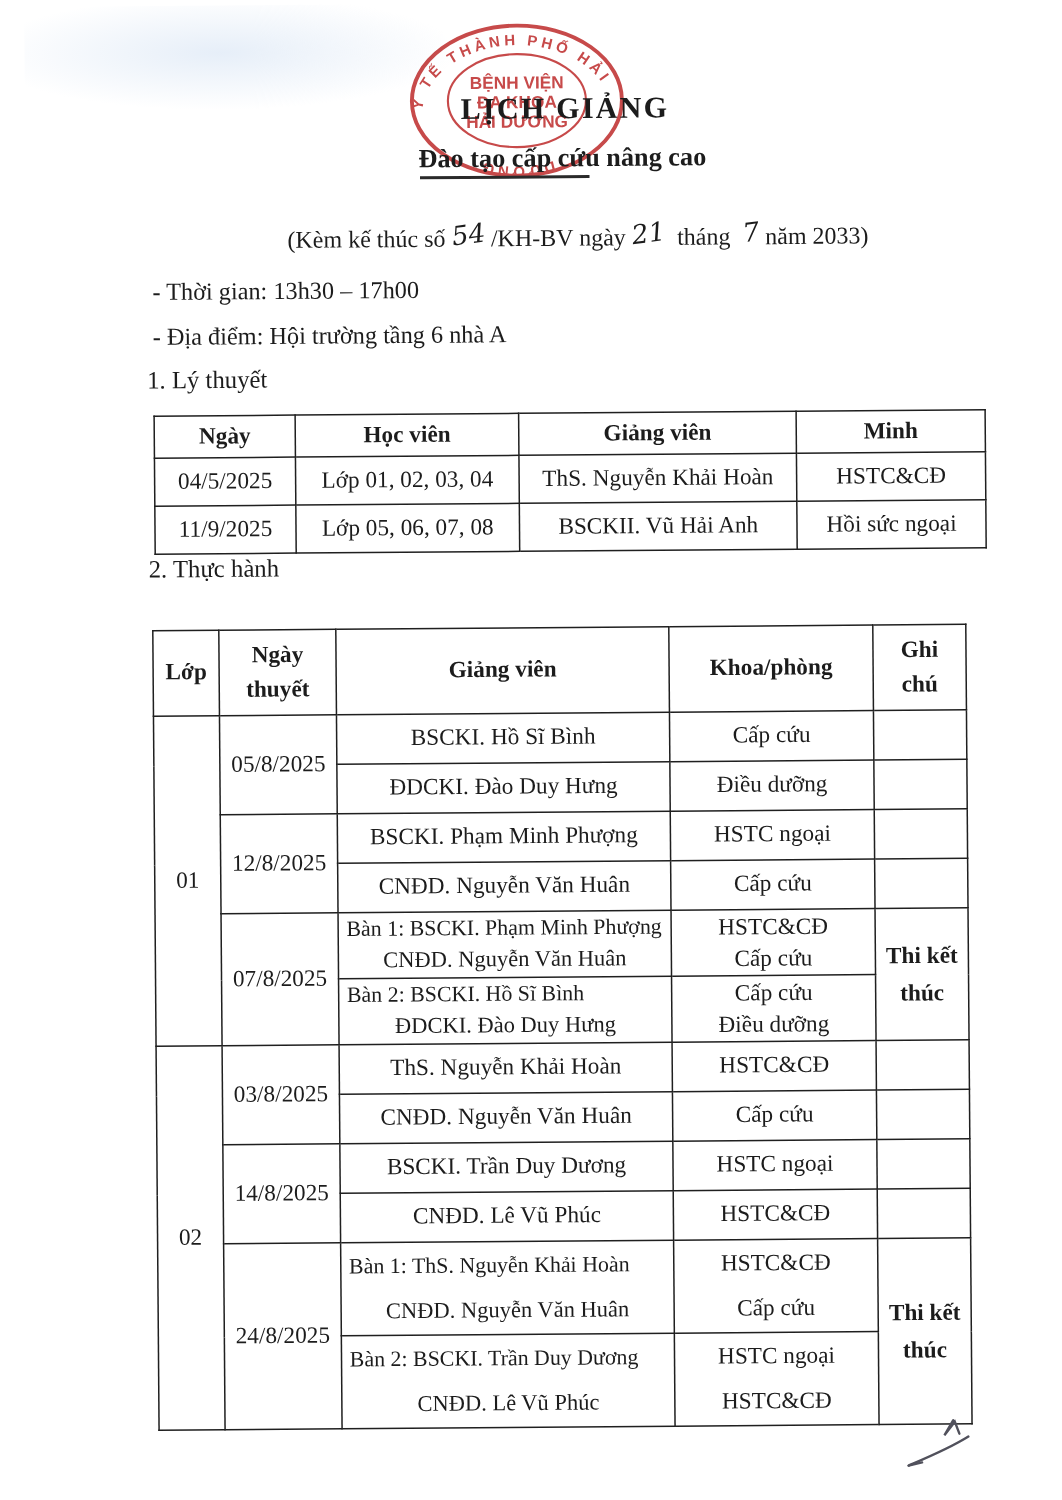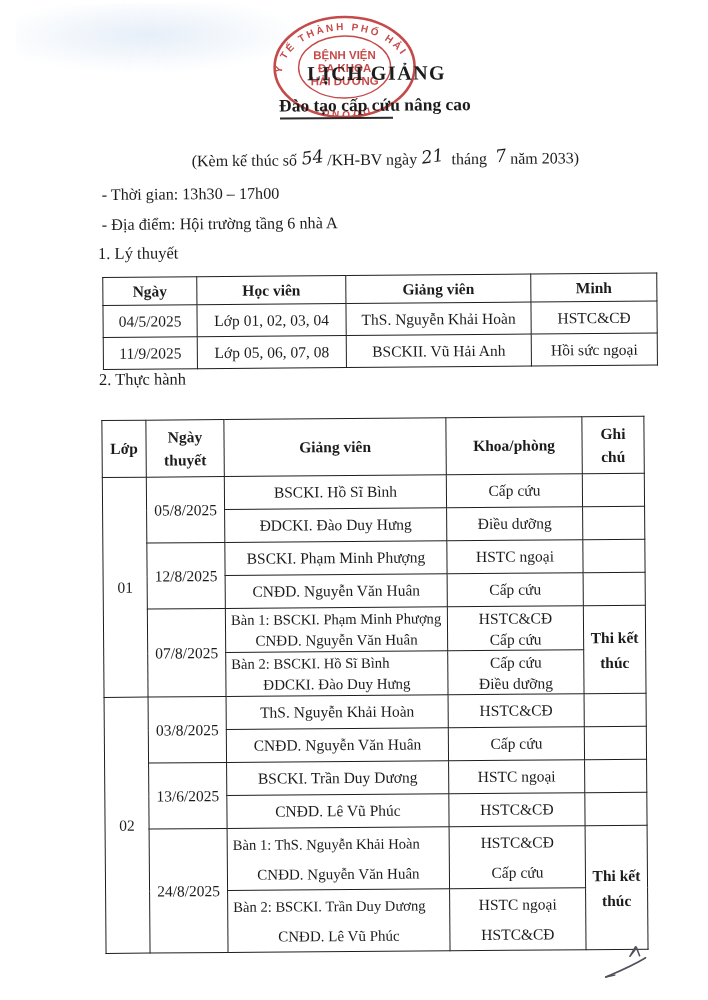--- a/index.html
+++ b/index.html
@@ -193,21 +193,21 @@
       <td>ThS. Nguyễn Khải Hoàn</td>
       <td>HSTC&amp;CĐ</td>
       <td></td>
     </tr>
     <tr class="h33">
       <td>CNĐD. Nguyễn Văn Huân</td>
       <td>Cấp cứu</td>
       <td></td>
     </tr>
     <tr class="h33">
-      <td rowspan="2">13/6/2025</td>
+      <td rowspan="2">14/8/2025</td>
       <td>BSCKI. Trần Duy Dương</td>
       <td>HSTC ngoại</td>
       <td></td>
     </tr>
     <tr class="h33">
       <td>CNĐD. Lê Vũ Phúc</td>
       <td>HSTC&amp;CĐ</td>
       <td></td>
     </tr>
     <tr class="h62">

